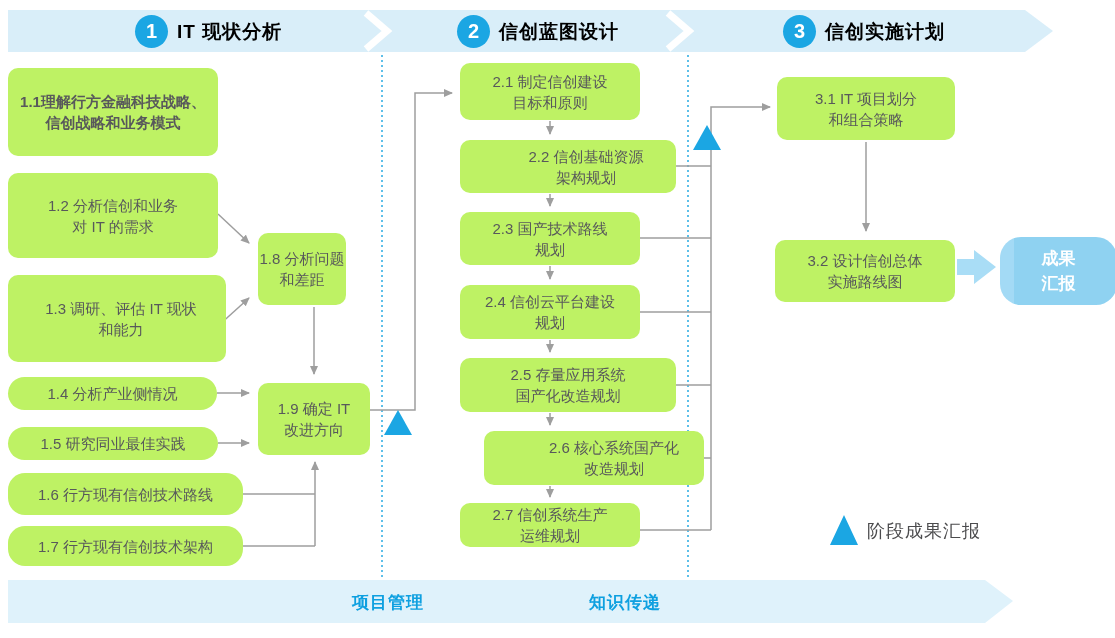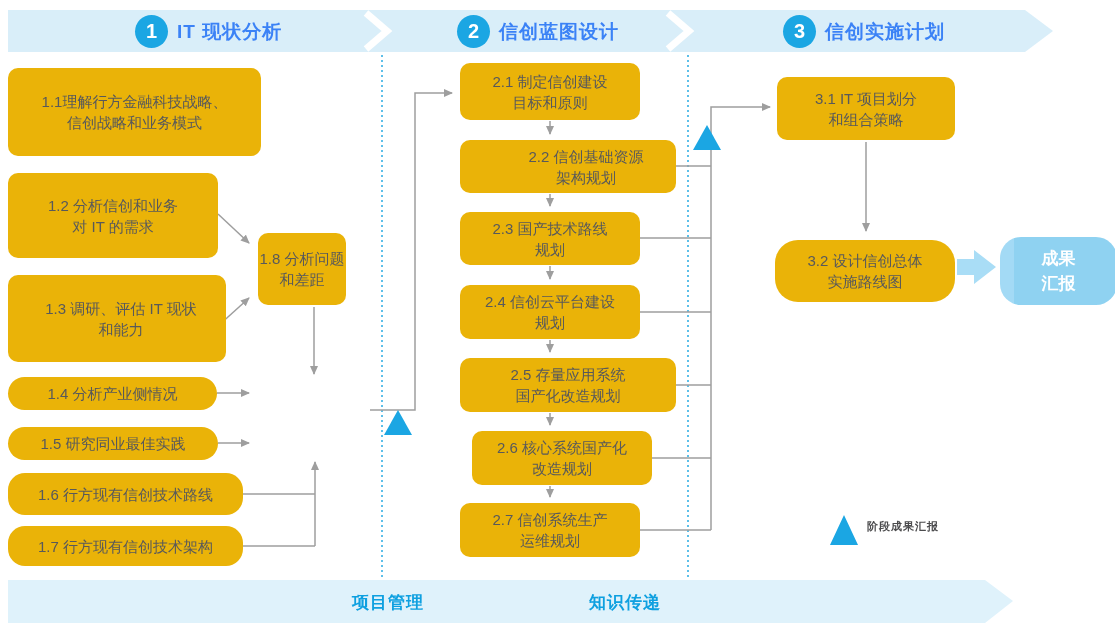--- a/index.html
+++ b/index.html
@@ -1,34 +1,34 @@
 <!DOCTYPE html>
 <html><head>
 <meta charset="utf-8">
 <title>Diagram</title>
 <style>
   html,body{margin:0;padding:0;background:#ffffff;}
   #stage{position:relative;width:1115px;height:638px;background:#ffffff;overflow:hidden;
          font-family:"Liberation Sans","DejaVu Sans",sans-serif;}
   #lines{position:absolute;left:0;top:0;width:1115px;height:638px;}
-  .box{position:absolute;background:#eab308;color:#58595B;font-size:15px;line-height:1.4;
+  .box{position:absolute;background:#bef264;color:#58595B;font-size:15px;line-height:1.4;
        display:flex;align-items:center;justify-content:center;text-align:center;
        white-space:pre-line;border-radius:10px;}
   .pill{border-radius:17px;}
   .phase{position:absolute;display:flex;align-items:center;gap:9px;}
   .phase .num{width:33px;height:33px;border-radius:50%;background:#1BA6E3;color:#fff;
        font-weight:bold;font-size:20px;display:flex;align-items:center;justify-content:center;}
-  .phase .ttl{color:#3b82f6;font-weight:bold;font-size:19px;letter-spacing:1px;}
+  .phase .ttl{color:#000000;font-weight:bold;font-size:19px;letter-spacing:1px;}
   .result{position:absolute;left:1000px;top:237px;width:117px;height:68px;border-radius:21px;
        background:linear-gradient(to right,#A3DAF5 0px,#A3DAF5 14px,#8FD2F1 14px);
        color:#ffffff;font-weight:bold;font-size:17px;line-height:1.5;display:flex;
        align-items:center;justify-content:center;text-align:center;white-space:pre-line;}
   .band-label{position:absolute;color:#0EA0E0;font-weight:bold;font-size:17px;letter-spacing:1px;}
-  .legend-label{position:absolute;left:867px;top:519px;color:#4B4B4D;font-weight:bold;
-       font-size:11px;letter-spacing:1px;}
+  .legend-label{position:absolute;left:867px;top:519px;color:#4B4B4D;font-weight:normal;
+       font-size:18px;letter-spacing:1px;}
 </style>
 </head>
 <body>
 
 <div id="stage">
 
   <svg id="lines" viewBox="0 0 1115 638" xmlns="http://www.w3.org/2000/svg">
     <defs>
       <marker id="arr" markerUnits="userSpaceOnUse" markerWidth="10" markerHeight="9" refX="8" refY="4" orient="auto">
         <path d="M0,0 L9,4 L0,8 z" fill="#9E9E9E"></path>
@@ -85,51 +85,53 @@
   </div>
   <div class="phase" style="left:457px;top:15px;">
     <div class="num">2</div>
     <div class="ttl">信创蓝图设计</div>
   </div>
   <div class="phase" style="left:783px;top:15px;">
     <div class="num">3</div>
     <div class="ttl">信创实施计划</div>
   </div>
 
-  <div class="box" style="left:8px;top:68px;width:253px;height:88px;">1.1理解行方金融科技战略、
+  <div class="box" style="left:8px;top:68px;width:210px;height:88px;font-weight:bold;">1.1理解行方金融科技战略、
 信创战略和业务模式</div>
   <div class="box" style="left:8px;top:173px;width:210px;height:85px;">1.2 分析信创和业务
 对 IT 的需求</div>
   <div class="box" style="left:8px;top:275px;width:210px;height:87px;padding-left:8px;">1.3 调研、评估 IT 现状
 和能力</div>
   <div class="box pill" style="left:8px;top:377px;width:209px;height:33px;">1.4 分析产业侧情况</div>
   <div class="box pill" style="left:8px;top:427px;width:210px;height:33px;">1.5 研究同业最佳实践</div>
   <div class="box pill" style="left:8px;top:473px;width:235px;height:42px;">1.6 行方现有信创技术路线</div>
   <div class="box pill" style="left:8px;top:526px;width:235px;height:40px;">1.7 行方现有信创技术架构</div>
   <div class="box" style="left:258px;top:233px;width:88px;height:72px;">1.8 分析问题
 和差距</div>
+  <div class="box" style="left:258px;top:383px;width:112px;height:72px;">1.9 确定 IT
+改进方向</div>
 
   <div class="box" style="left:460px;top:63px;width:180px;height:57px;">2.1 制定信创建设
 目标和原则</div>
   <div class="box" style="left:460px;top:140px;width:180px;height:53px;padding-left:36px;">2.2 信创基础资源
 架构规划</div>
   <div class="box" style="left:460px;top:212px;width:180px;height:53px;">2.3 国产技术路线
 规划</div>
   <div class="box" style="left:460px;top:285px;width:180px;height:54px;">2.4 信创云平台建设
 规划</div>
   <div class="box" style="left:460px;top:358px;width:216px;height:54px;">2.5 存量应用系统
 国产化改造规划</div>
-  <div class="box" style="left:472px;top:431px;width:180px;height:54px;">2.6 核心系统国产化
+  <div class="box" style="left:484px;top:431px;width:180px;height:54px;padding-left:40px;">2.6 核心系统国产化
 改造规划</div>
-  <div class="box" style="left:460px;top:503px;width:180px;height:54px;">2.7 信创系统生产
+  <div class="box" style="left:460px;top:503px;width:180px;height:44px;">2.7 信创系统生产
 运维规划</div>
 
   <div class="box" style="left:777px;top:77px;width:178px;height:63px;">3.1 IT 项目划分
 和组合策略</div>
-  <div class="box" style="left:775px;top:240px;width:180px;height:62px;border-radius:23px;">3.2 设计信创总体
+  <div class="box" style="left:775px;top:240px;width:180px;height:62px;">3.2 设计信创总体
 实施路线图</div>
 
   <div class="result">成果
 汇报</div>
 
   <div class="band-label" style="left:352px;top:591px;">项目管理</div>
   <div class="band-label" style="left:589px;top:591px;">知识传递</div>
 
   <div class="legend-label">阶段成果汇报</div>
 

